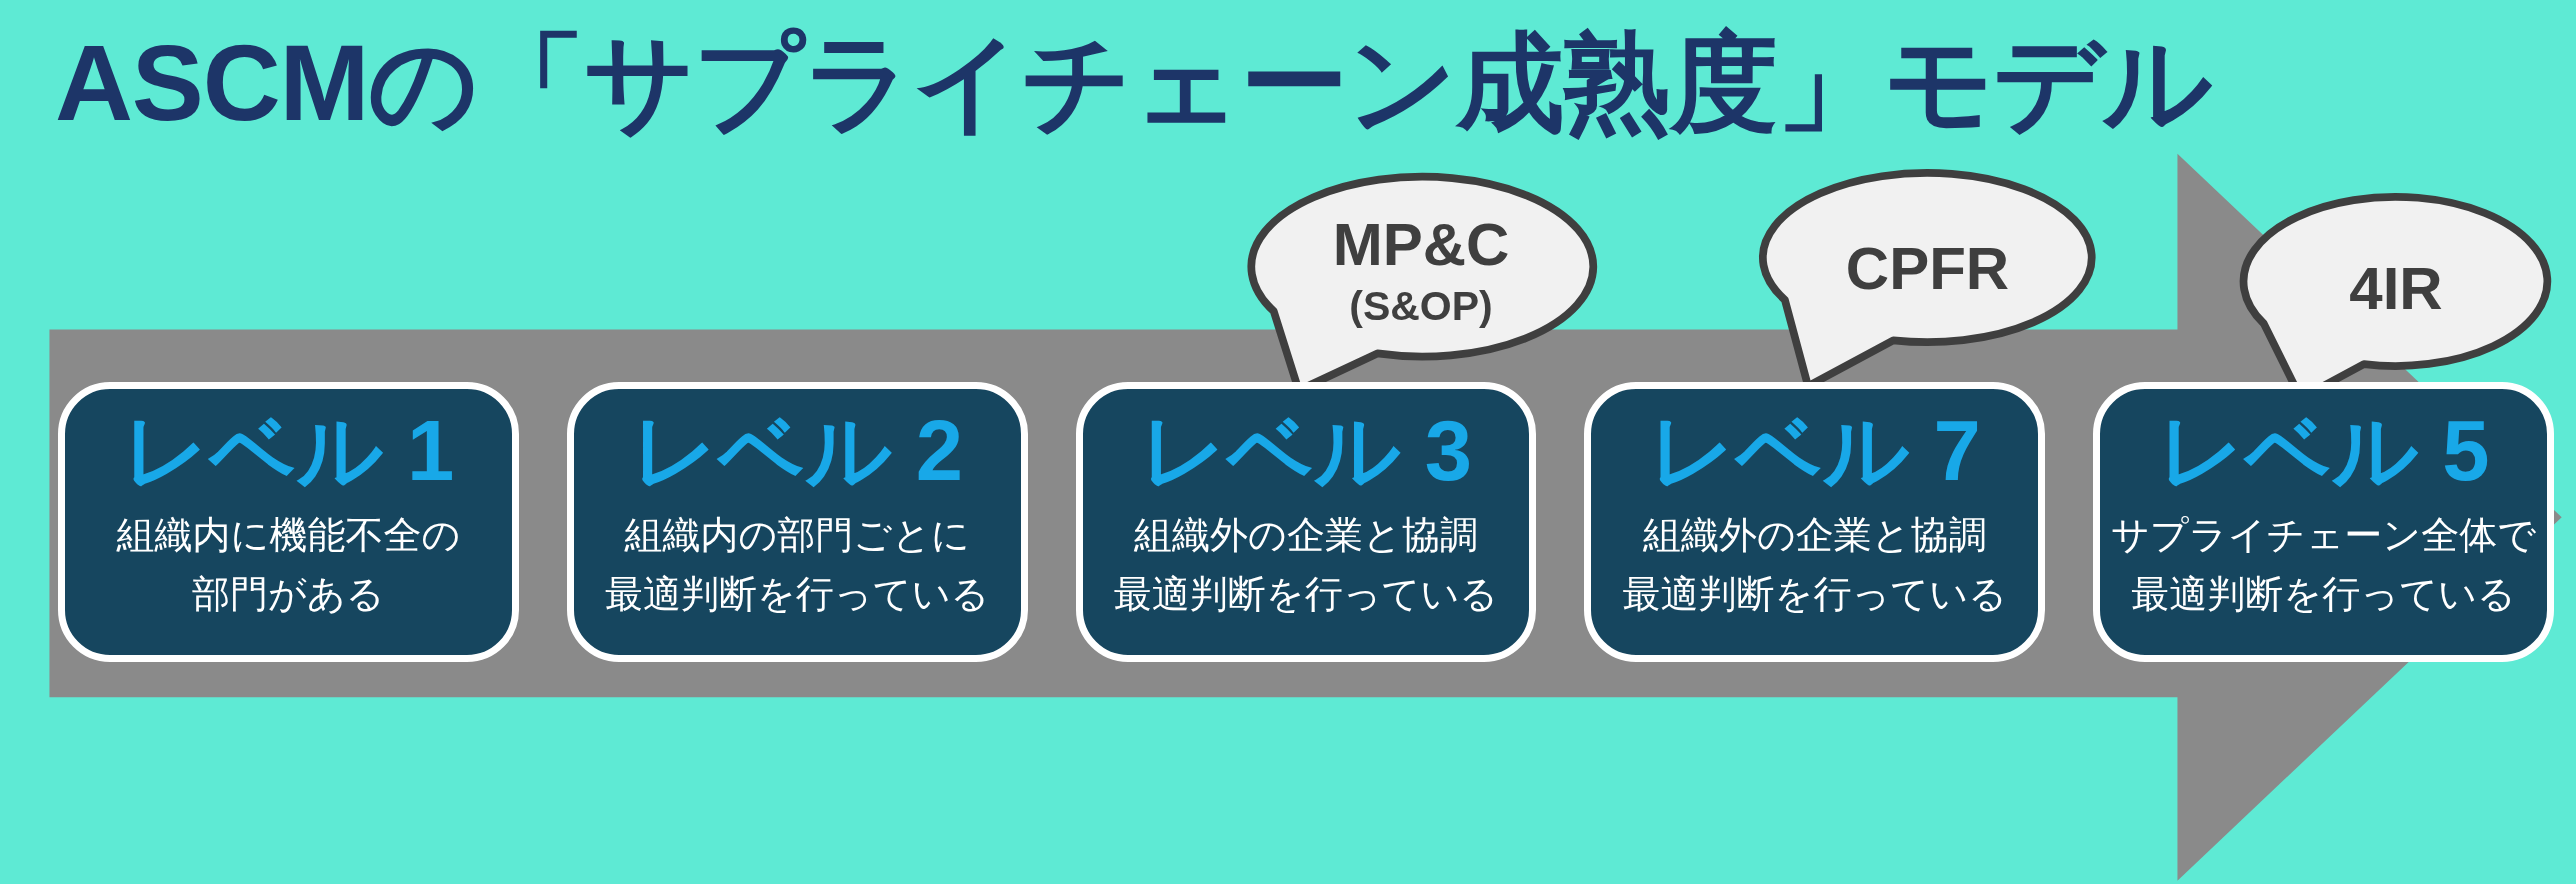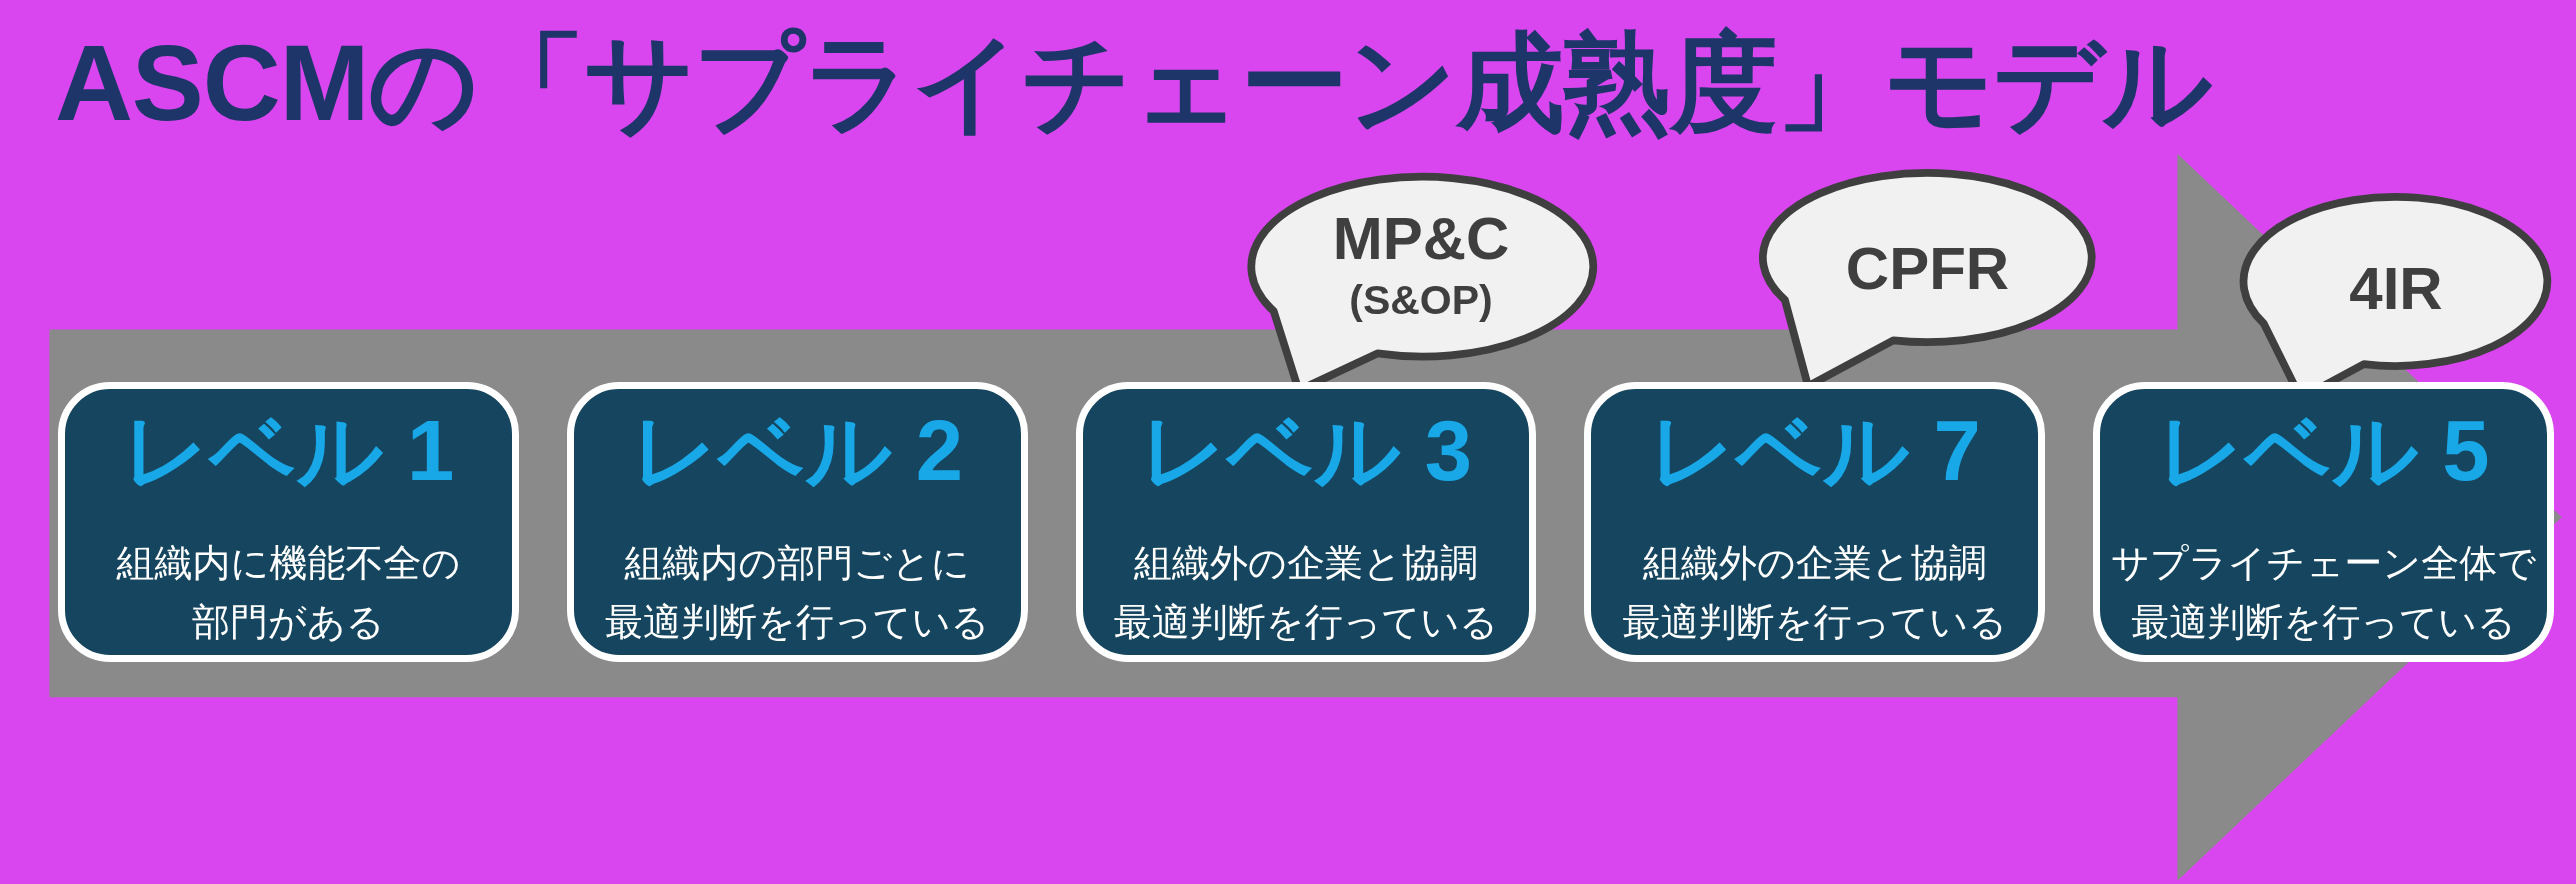--- a/index.html
+++ b/index.html
@@ -5,21 +5,21 @@
   html, body {
     margin: 0;
     padding: 0;
     background: #000000;
     font-family: "Liberation Sans", "DejaVu Sans", sans-serif;
   }
   .stage {
     position: relative;
     width: 2576px;
     height: 885px;
-    background: #d946ef;
+    background: #5eead4;
     overflow: hidden;
   }
   .title {
     position: absolute;
     left: 55px;
     top: 24px;
     font-size: 108px;
     line-height: 1.1;
     font-weight: bold;
     color: #1D3568;
@@ -46,21 +46,20 @@
     flex: 1 1 0;
     box-sizing: border-box;
     background: #16465F;
     border: 7.7px solid #FFFFFF;
     border-radius: 52px;
     display: flex;
     flex-direction: column;
     align-items: center;
     padding-top: 13px;
     min-width: 0;
-    gap: 28px;
   }
   .level-label {
     font-size: 85px;
     line-height: 1.15;
     font-weight: bold;
     color: #18A8E8;
     white-space: nowrap;
     text-align: center;
   }
   .level-desc {
@@ -73,21 +72,21 @@
   }
   .level-desc span { display: block; white-space: nowrap; }
   .bubble-label {
     position: absolute;
     text-align: center;
     color: #3F3F3F;
     font-weight: bold;
   }
   .bubble-line1 { font-size: 60px; line-height: 69px; white-space: nowrap; }
   .bubble-line2 { font-size: 41px;  line-height: 55px;  white-space: nowrap; }
-  #bubble-label-mpc  { left: 1250px; top: 204px; width: 342px; }
+  #bubble-label-mpc  { left: 1250px; top: 210px; width: 342px; }
   #bubble-label-cpfr { left: 1763px; top: 234px; width: 329px; }
   #bubble-label-4ir  { left: 2244px; top: 254px; width: 304px; }
 </style>
 </head>
 <body>
 
 <div class="stage">
 
   <svg class="arrow-svg" viewBox="0 0 4324 1485">
 

